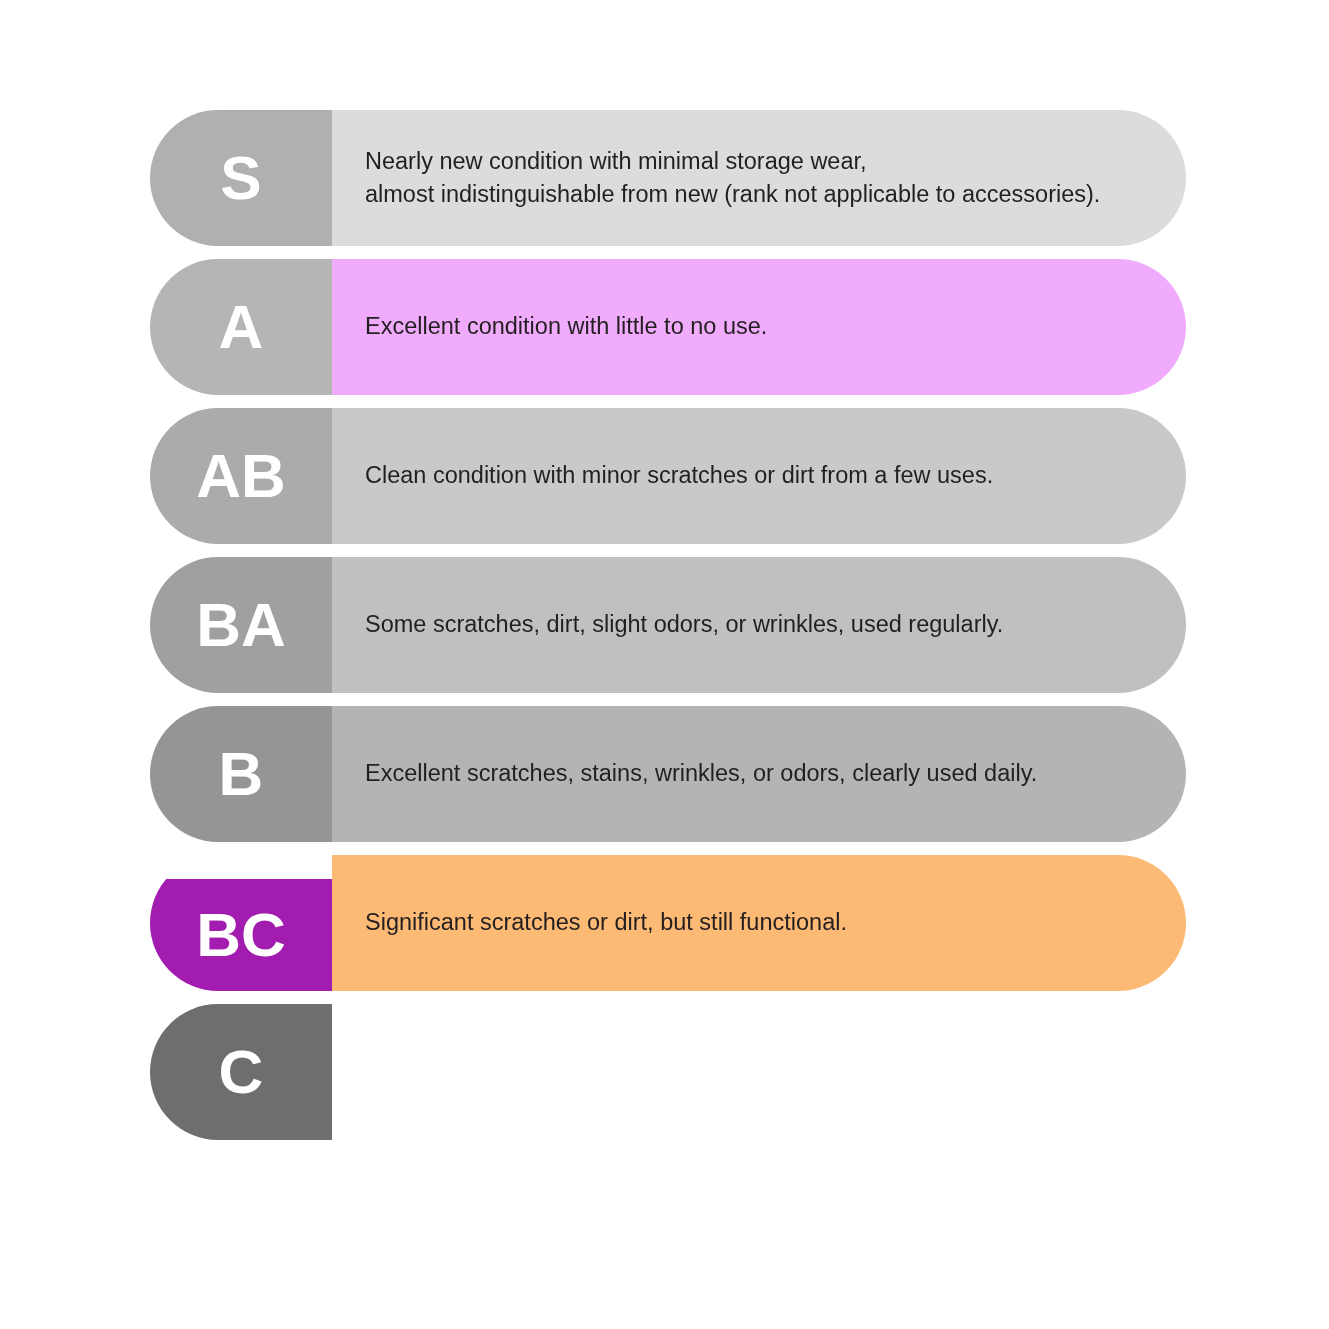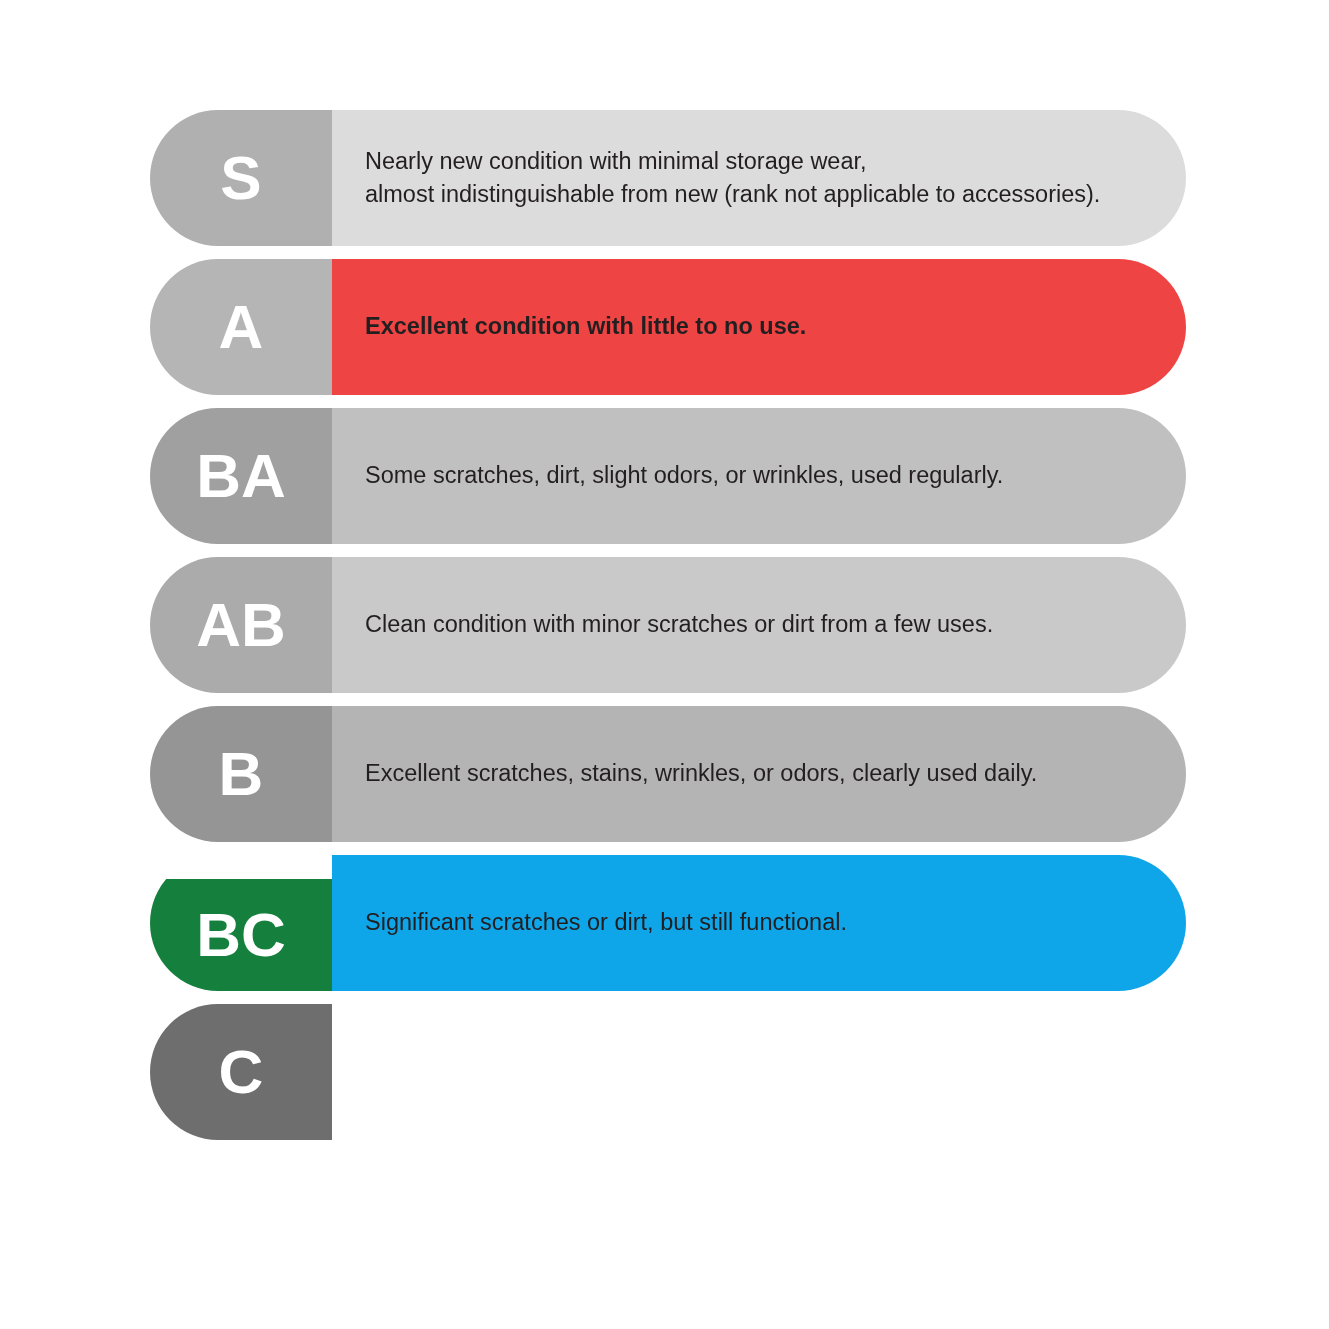--- a/index.html
+++ b/index.html
@@ -62,49 +62,49 @@
 
   <div class="rank-row">
     <div class="rank-badge" style="background: rgb(176, 176, 176);">S</div>
     <div class="rank-desc" style="background: rgb(220, 220, 220);">
         <span>Nearly new condition with minimal storage wear,<br>almost indistinguishable from new (rank not applicable to accessories).</span>
       </div>
   </div>
 
   <div class="rank-row">
     <div class="rank-badge" style="background: rgb(181, 181, 181);">A</div>
-    <div class="rank-desc" style="background: #ef4444; font-weight: bold;">
+    <div class="rank-desc" style="background: #f0abfc;">
         <span>Excellent condition with little to no use.</span>
+      </div>
+  </div>
+
+  <div class="rank-row">
+    <div class="rank-badge" style="background: rgb(171, 171, 171);">AB</div>
+    <div class="rank-desc" style="background: rgb(201, 201, 201);">
+        <span>Clean condition with minor scratches or dirt from a few uses.</span>
       </div>
   </div>
 
   <div class="rank-row">
     <div class="rank-badge" style="background: rgb(160, 160, 160);">BA</div>
     <div class="rank-desc" style="background: rgb(192, 192, 192);">
         <span>Some scratches, dirt, slight odors, or wrinkles, used regularly.</span>
       </div>
   </div>
 
   <div class="rank-row">
-    <div class="rank-badge" style="background: rgb(171, 171, 171);">AB</div>
-    <div class="rank-desc" style="background: rgb(201, 201, 201);">
-        <span>Clean condition with minor scratches or dirt from a few uses.</span>
-      </div>
-  </div>
-
-  <div class="rank-row">
     <div class="rank-badge" style="background: rgb(149, 149, 149);">B</div>
     <div class="rank-desc" style="background: rgb(180, 180, 180);">
         <span>Excellent scratches, stains, wrinkles, or odors, clearly used daily.</span>
       </div>
   </div>
 
   <div class="rank-row">
-    <div class="rank-badge" style="background: #15803d; margin-top: 24px;">BC</div>
-    <div class="rank-desc" style="background: #0ea5e9;">
+    <div class="rank-badge" style="background: #a21caf; margin-top: 24px;">BC</div>
+    <div class="rank-desc" style="background: #fdba74;">
         <span>Significant scratches or dirt, but still functional.</span>
       </div>
   </div>
 
   <div class="rank-row">
     <div class="rank-badge" style="background: rgb(110, 110, 110);">C</div>
   </div>
 
 </div>
 

